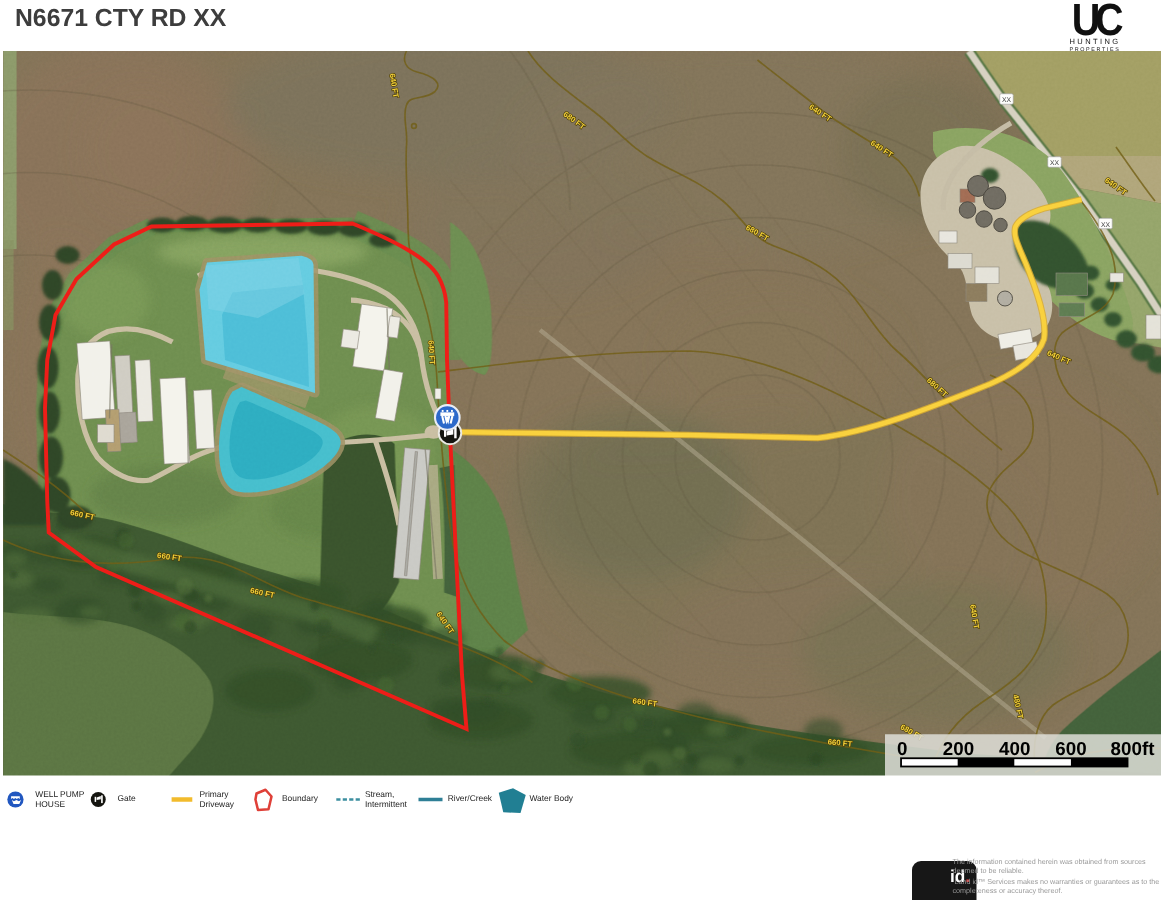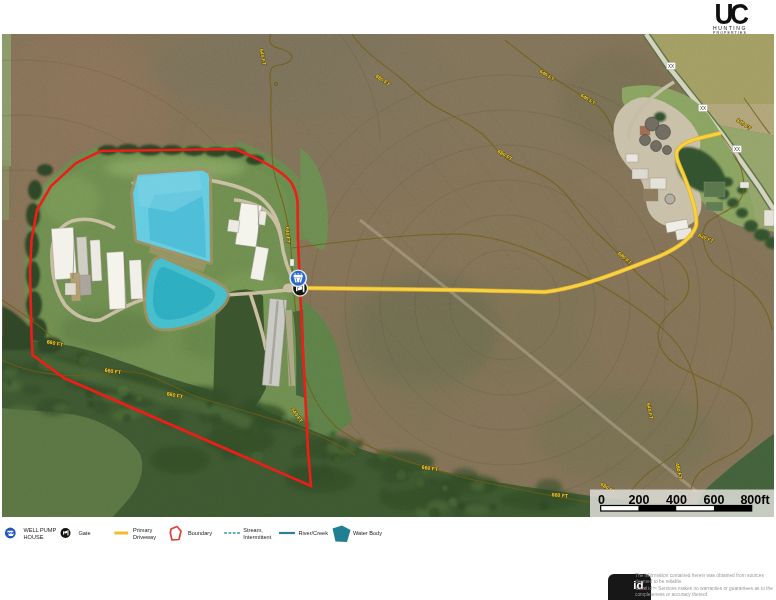--- a/index.html
+++ b/index.html
@@ -16,20 +16,21 @@
   .lt{position:absolute;font-size:5.6px;line-height:7.4px;color:#1c1c1c;}
   #footer{position:absolute;left:606px;top:571px;width:170px;}
   #idbox{position:absolute;left:2px;top:3px;width:22px;height:32px;background:#171717;
      border-radius:6px;color:#fff;font-weight:bold;font-size:11.5px;text-align:center;line-height:22px;padding-left:21px;}
   #idbox span{color:#e03a3a;}
   #ftext{position:absolute;left:29px;top:2px;width:146px;font-size:4.8px;line-height:6.4px;color:#9a9a9a;}
 </style>
 </head>
 <body>
 <div id="page">
+  <div id="title">N6671 CTY RD XX</div>
   <div id="uclogo">
       <div class="uc">UC</div>
       <div class="h1">HUNTING</div>
       <div class="h2">PROPERTIES</div>
     </div>
   <div id="mapwrap">
   <svg width="772" height="484" viewBox="2 34 772 484" xmlns="http://www.w3.org/2000/svg">
     <defs>
       <filter id="b4">
             <feGaussianBlur stdDeviation="4"></feGaussianBlur>

